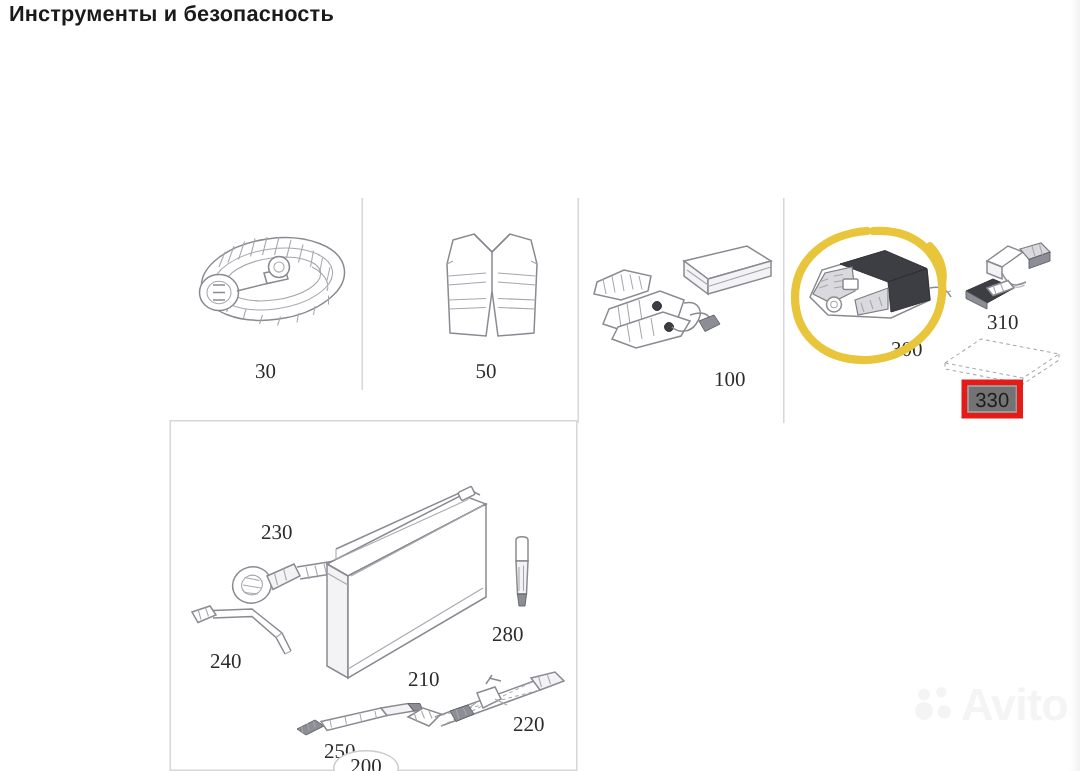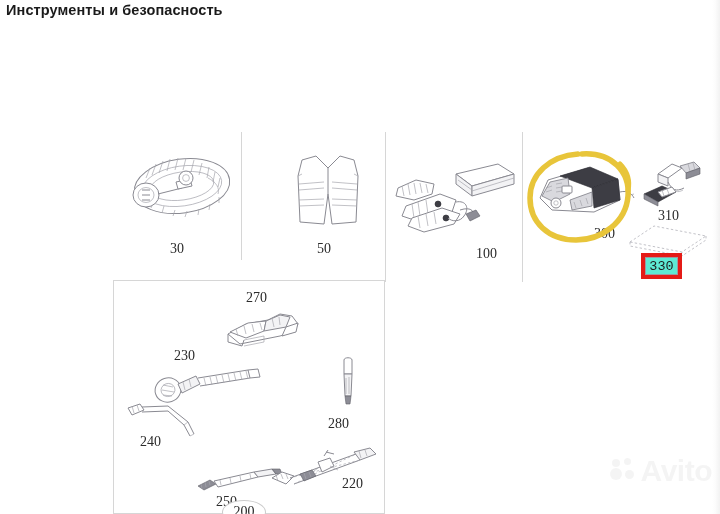--- a/index.html
+++ b/index.html
@@ -109,24 +109,24 @@
     justify-content: center;
   }
   #highlight-box-330 .inner {
     width: 100%;
     height: 100%;
     border: 1px solid #9b9ba2;
     box-sizing: border-box;
     display: flex;
     align-items: center;
     justify-content: center;
-    font-family: Liberation Mono, monospace;
+    font-family: Liberation Sans, sans-serif;
     font-size: 13.5px;
     color: #1d1d1d;
-    background: #5eead4;
+    background: #737373;
   }
 
   
   #group-200-label {
     position: absolute;
     left: 222px;
     top: 472px;
     width: 44px;
     height: 24px;
     display: flex;
@@ -327,35 +327,20 @@
       <svg width="92" height="38" viewBox="0 0 92 38">
         <path class="ln-d" d="M10 22 L34 6 L86 16 L62 32 Z"></path>
         <path class="ln-d" d="M10 22 L10 26 L62 36 L62 32"></path>
         <path class="ln-d" d="M86 16 L86 20 L62 36"></path>
       </svg>
     </div>
   </div>
 
   <div id="group-200-box"></div>
 
-  <div class="part-cell" style="left:222px; top:262px; width:110px; height:78px;">
-    <div class="part-label" style="left:24px; top:0px;">270</div>
-    <div class="art" style="left:0px; top:20px;">
-      <svg width="100" height="46" viewBox="0 0 100 46">
-        <path class="ln" d="M6 24 L24 14 L46 10 L58 4 L70 6 L76 14 L72 22 L58 26 L38 30 L18 34 Z"></path>
-        <path class="fl-w" d="M8 22 L26 13 L44 11 L42 21 L24 28 Z"></path>
-        <path class="ln-thin" d="M14 19 L16 26 M22 16 L24 24 M30 14 L32 22 M38 13 L40 20"></path>
-        <path class="fl-l" d="M44 11 L58 5 L68 7 L64 17 L42 21 Z"></path>
-        <path class="ln-thin" d="M50 8 L52 17 M57 7 L58 15"></path>
-        <path class="fl-w" d="M64 17 L76 13 L74 22 L60 26 Z"></path>
-        <path class="ln" d="M6 24 L6 32 L20 36 L22 30"></path>
-        <path class="ln-thin" d="M22 30 L42 26 M42 26 L42 32 L22 36"></path>
-      </svg>
-    </div>
-  </div>
 
   <div class="part-cell" style="left:152px; top:320px; width:116px; height:56px;">
     <div class="part-label" style="left:22px; top:0px;">230</div>
     <div class="art" style="left:0px; top:18px;">
       <svg width="112" height="38" viewBox="0 0 112 38">
         <ellipse class="fl-w" cx="16" cy="24" rx="13" ry="12" transform="rotate(-18 16 24)"></ellipse>
         <ellipse class="ln-thin" cx="16" cy="24" rx="7" ry="6.5" transform="rotate(-18 16 24)"></ellipse>
         <path class="ln-thin" d="M11 19 L21 21 M10 24 L22 26 M11 29 L20 30"></path>
         <path class="fl-l" d="M26 18 L44 10 L48 18 L30 27 Z"></path>
         <path class="ln-thin" d="M31 16 L33 24 M37 13 L39 21"></path>
@@ -382,20 +367,36 @@
         <path class="fl-w" d="M2 12 L14 8 L18 14 L6 19 Z"></path>
         <path class="ln-thin" d="M6 10 L8 17 M11 9 L13 15"></path>
         <path class="ln" d="M16 11 L42 10 L62 26 L68 38"></path>
         <path class="ln" d="M16 16 L42 15 L58 29 L64 40"></path>
         <path class="ln-thin" d="M62 26 L58 29 M68 38 L64 40"></path>
       </svg>
     </div>
     <div class="part-label" style="left:14px; top:38px;">240</div>
   </div>
 
+  <div class="part-cell" style="left:212px; top:296px; width:126px; height:148px;">
+    <div class="art" style="left:0px; top:0px;">
+      <svg width="122" height="128" viewBox="0 0 122 128">
+        <path class="fl-w" d="M6 52 L96 6 L112 12 L20 60 Z"></path>
+        <path class="fl-l" d="M6 52 L20 60 L20 128 L6 120 Z"></path>
+        <path class="fl-w" d="M20 60 L112 12 L112 74 L20 128 Z"></path>
+        <path class="ln-thin" d="M6 58 L20 66"></path>
+        <path class="ln-thin" d="M22 60 L110 13"></path>
+        <path class="ln" d="M12 42 L100 2 L108 6"></path>
+        <path class="ln-thin" d="M12 42 L12 49 L100 9 L100 2"></path>
+        <rect class="fl-w" x="94" y="2" width="10" height="6" rx="1" transform="rotate(-26 99 5)"></rect>
+        <path class="ln-thin" d="M20 122 L110 68"></path>
+      </svg>
+    </div>
+    <div class="part-label" style="left:60px; top:122px;">210</div>
+  </div>
 
   <div class="part-cell" style="left:326px; top:328px; width:52px; height:64px;">
     <div class="art" style="left:8px; top:0px;">
       <svg width="30" height="52" viewBox="0 0 30 52">
         <path class="fl-w" d="M10 4 C10 1 18 1 18 4 L18 18 L10 18 Z"></path>
         <path class="fl-l" d="M10 18 L18 18 L17 40 L11 40 Z"></path>
         <path class="ln-thin" d="M12 22 L12 38 M15 21 L15 38"></path>
         <path class="fl-md" d="M11 40 L17 40 L16 48 L12 48 Z"></path>
       </svg>
     </div>

